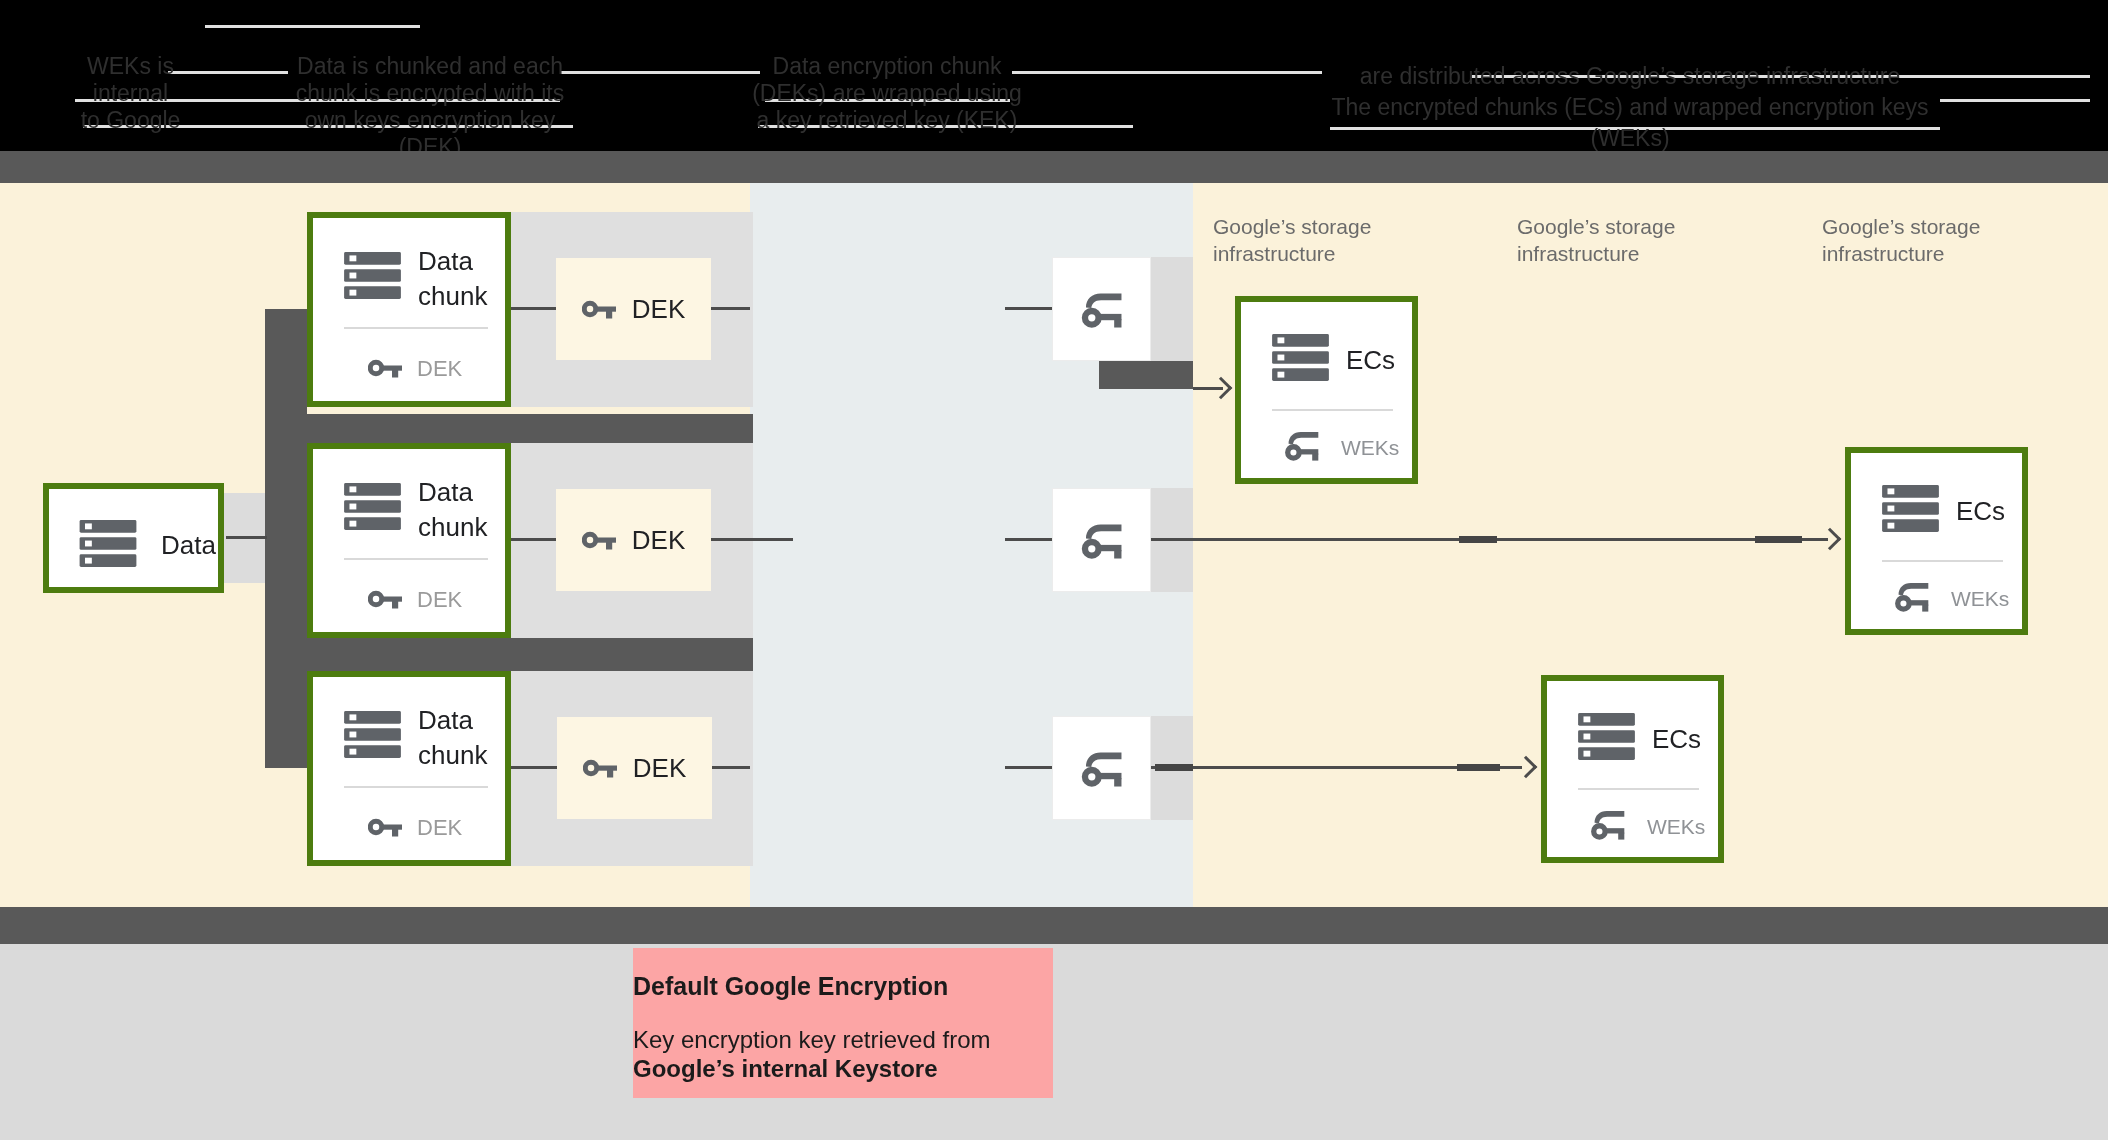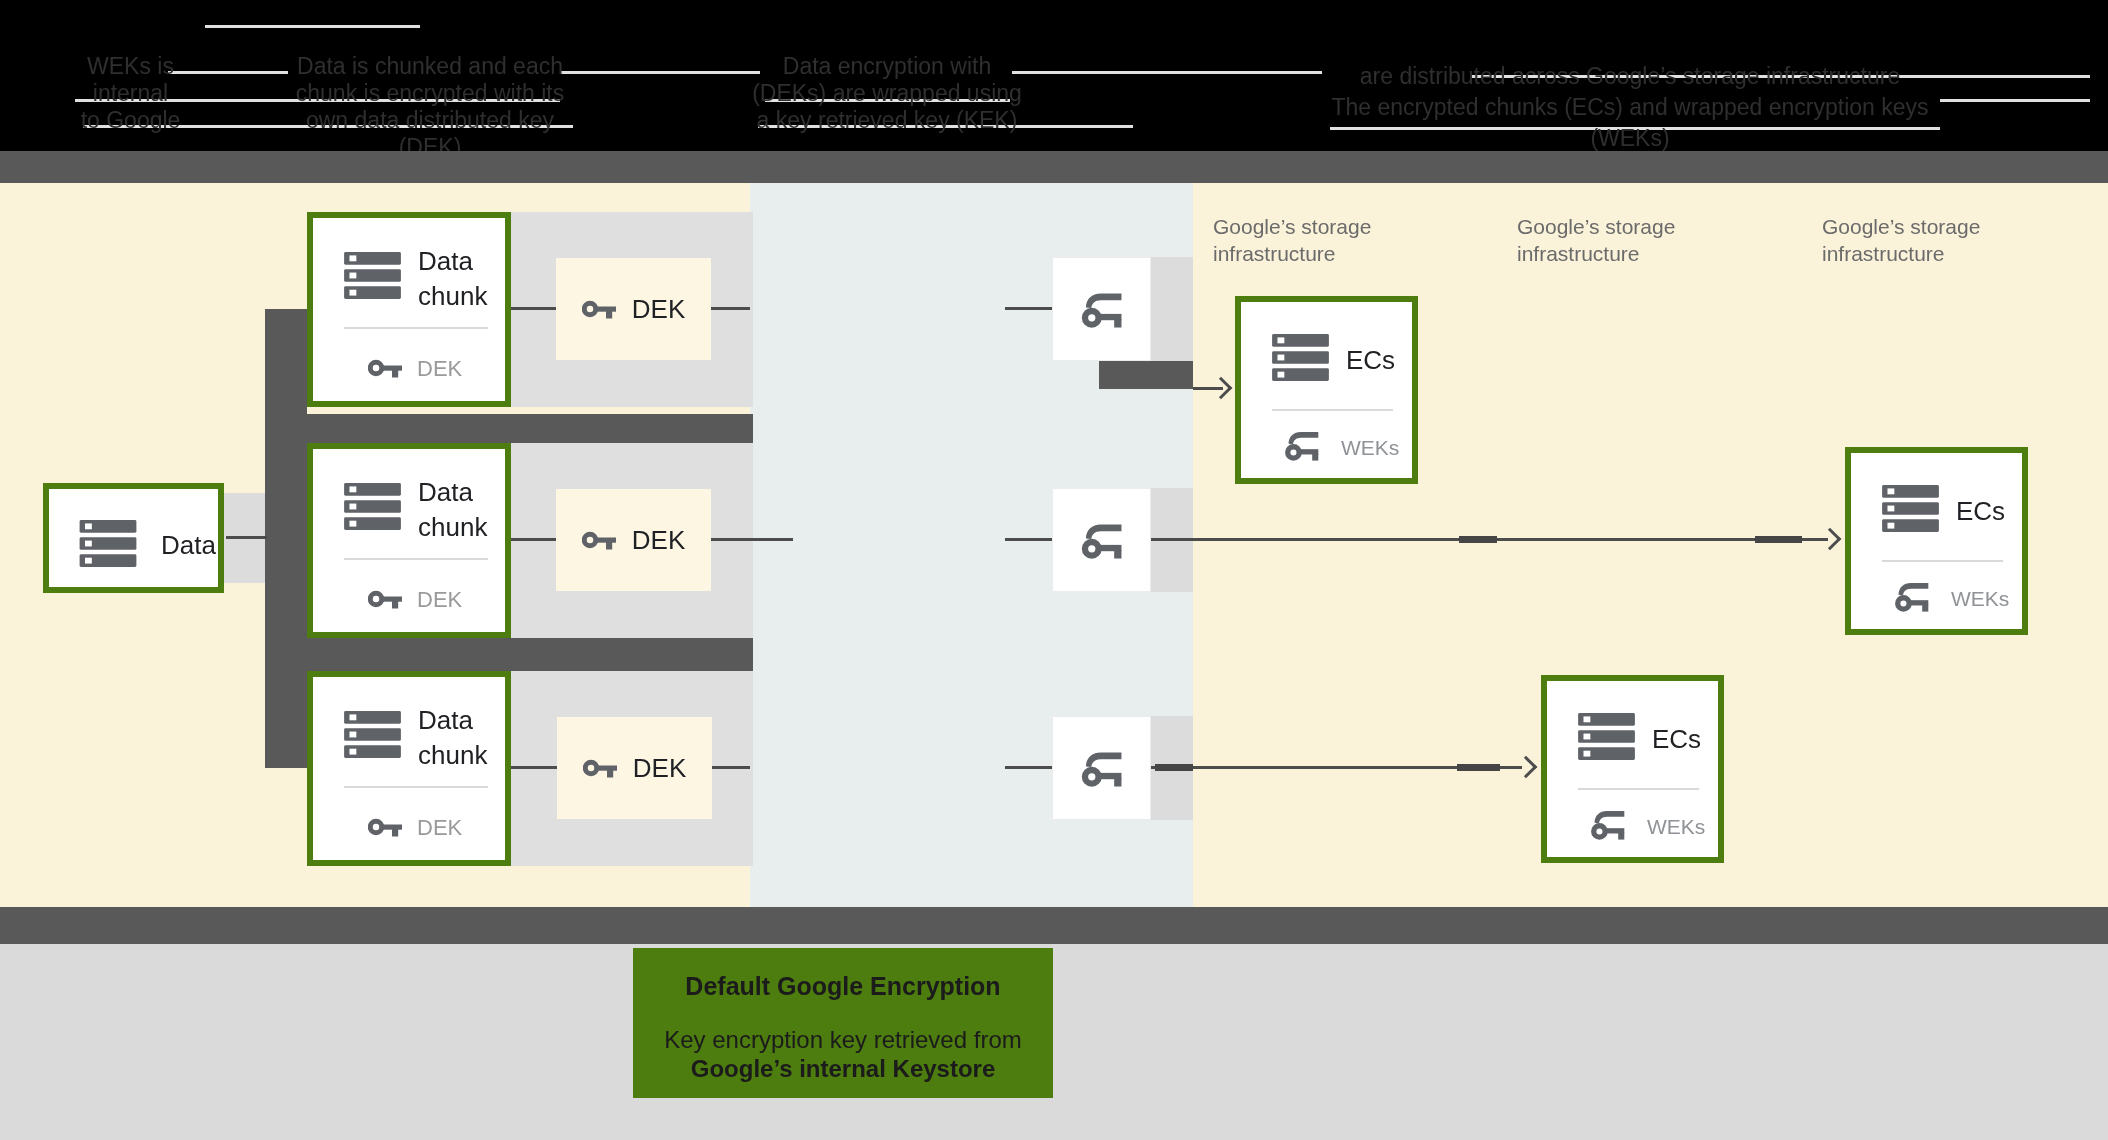--- a/index.html
+++ b/index.html
@@ -32,21 +32,21 @@
   .dash{background:#454545;height:7px;}
   .chev{width:16px;height:16px;border-top:3px solid #4c4c4c;border-right:3px solid #4c4c4c;
         transform:rotate(45deg);box-sizing:border-box;}
   .divider{background:#d9d9d9;height:2px;}
   .box-label{font-size:26px;color:#202124;}
   .muted{color:#9a9a9a;font-size:22px;}
   .weks{color:#8f9296;font-size:21px;}
   .title2{font-size:26px;line-height:35px;color:#202124;}
   .storage-label{font-size:21px;color:#6b6b6b;line-height:27px;}
   
-  .footer-card{background:#4d7c0f;text-align:center;}
+  .footer-card{background:#fca5a5;}
   .f-title{font-size:25px;font-weight:bold;color:#1b1b1b;}
   .f-line{font-size:24px;color:#1b1b1b;}
   .f-line-b{font-size:24px;font-weight:bold;color:#1b1b1b;}
   svg .ink{fill:#5f6368;}
 </style>
 </head>
 <body>
 
 <svg width="0" height="0" style="position:absolute">
   <defs>
@@ -88,24 +88,24 @@
     <div class="abs hline" style="left:1330px;top:127px;width:610px;"></div>
 
     <div class="abs step" style="left:58px;top:53px;width:145px;">
       <div>WEKs is</div>
       <div>internal</div>
       <div>to Google</div>
     </div>
     <div class="abs step" style="left:280px;top:53px;width:300px;">
       <div>Data is chunked and each</div>
       <div>chunk is encrypted with its</div>
-      <div>own data distributed key (DEK)</div>
+      <div>own keys encryption key (DEK)</div>
     </div>
     <div class="abs step" style="left:752px;top:53px;width:270px;">
-      <div>Data encryption with</div>
+      <div>Data encryption chunk</div>
       <div>(DEKs) are wrapped using</div>
       <div>a key retrieved key (KEK)</div>
     </div>
     <div class="abs step step4" style="left:1290px;top:61px;width:680px;">
       <div>are distributed across Google’s storage infrastructure</div>
       <div>The encrypted chunks (ECs) and wrapped encryption keys (WEKs)</div>
     </div>
   </div>
 
   <div class="abs bar" style="left:0;top:151px;width:2108px;height:32px;"></div>

